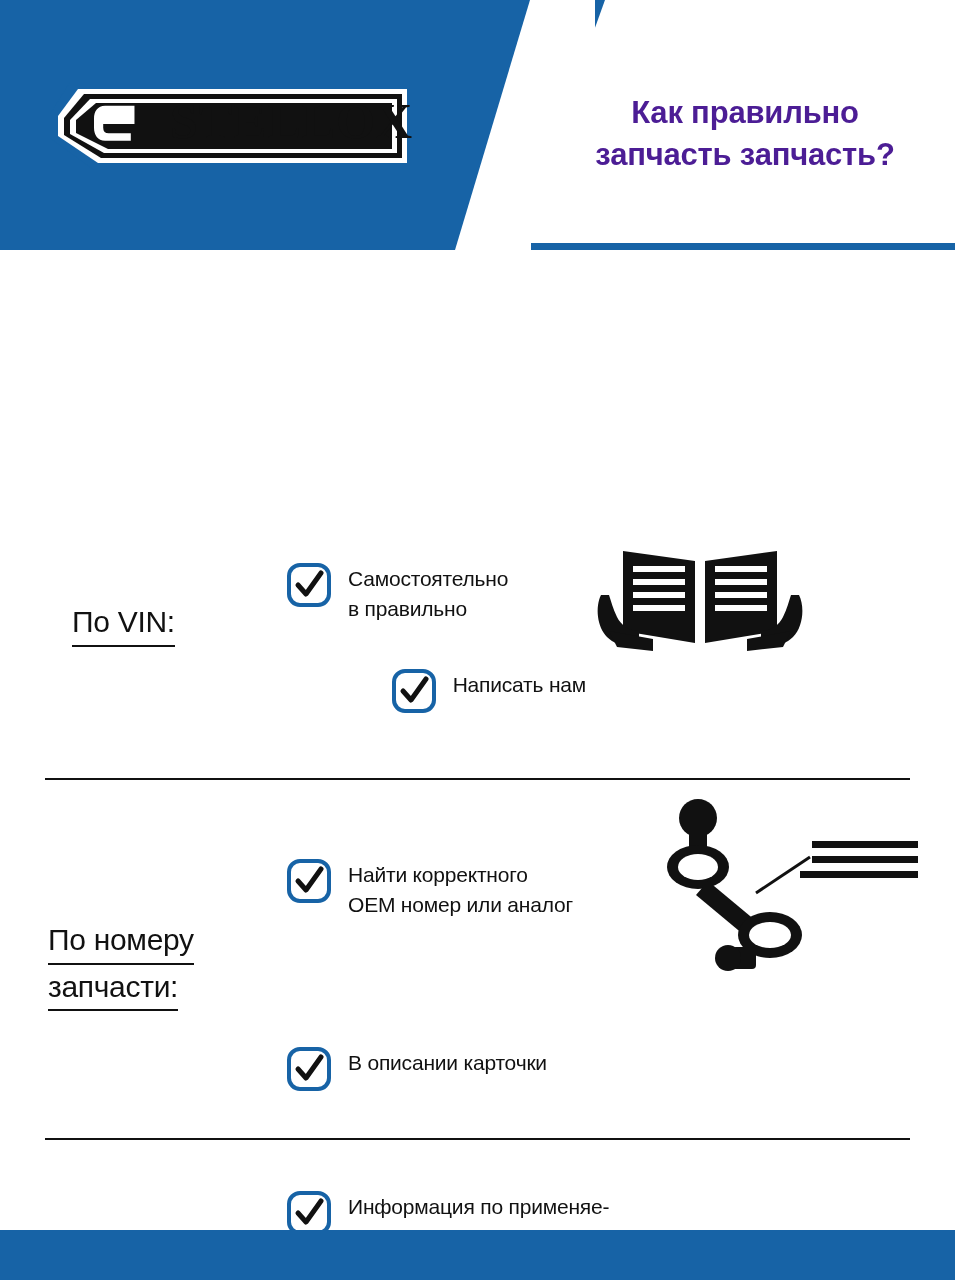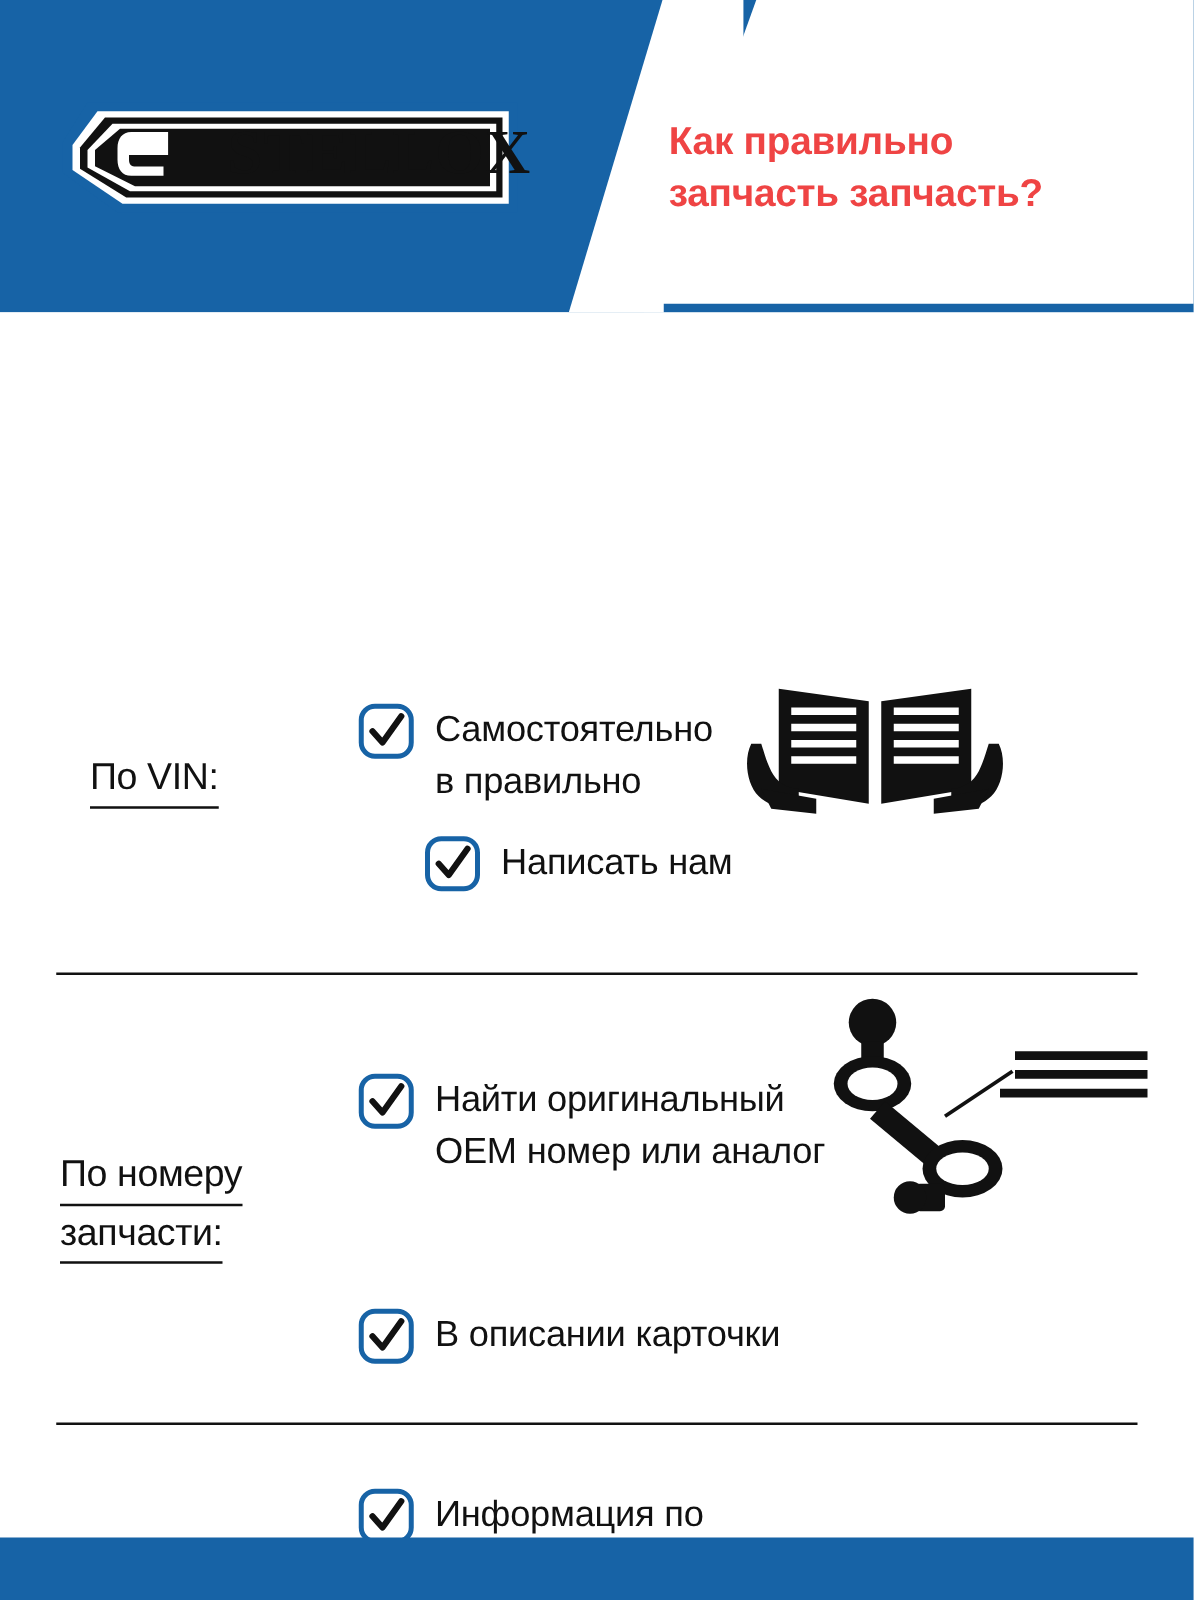--- a/index.html
+++ b/index.html
@@ -51,24 +51,25 @@
     width: 140px;
     height: 250px;
     background: #ffffff;
     clip-path: polygon(75px 0, 140px 0, 140px 250px, 0 250px);
   }
   .header-title {
     position: absolute;
     right: 0;
     top: 92px;
     width: 420px;
+    text-align: center;
     font-size: 31px;
     font-weight: bold;
     line-height: 1.35;
-    color: #ef4444;
+    color: #4c1d95;
     letter-spacing: -0.2px;
   }
   .header-underline {
     position: absolute;
     right: 0;
     top: 243px;
     width: 424px;
     height: 7px;
     background: #1763a6;
   }
@@ -81,21 +82,21 @@
     width: 380px;
     height: 108px;
   }
   .logo-outer {
     position: absolute;
     left: 0; top: 0;
     width: 380px; height: 108px;
   }
   .logo-text {
     position: absolute;
-    left: 140px;
+    left: 128px;
     top: 24px;
     font-family: "Liberation Serif", serif;
     font-weight: bold;
     font-size: 50px;
     letter-spacing: 1px;
     color: #111111;
     line-height: 1;
   }
 
   
@@ -136,21 +137,21 @@
     align-items: flex-start;
   }
   .check-box {
     flex: 0 0 auto;
     width: 46px;
     height: 46px;
     margin-right: 16px;
     position: relative;
   }
   .bullet-text {
-    font-size: 29px;
+    font-size: 21px;
     line-height: 1.42;
     color: #111111;
     letter-spacing: -0.2px;
     padding-top: 2px;
   }
 
   .art {
     position: absolute;
   }
 
@@ -263,21 +264,21 @@
     </div>
 
     <div class="bullet" style="left:286px; top:608px; width:380px;">
       <div class="check-box">
         <svg viewBox="0 0 46 46" width="46" height="46" xmlns="http://www.w3.org/2000/svg">
           <rect x="3" y="3" width="40" height="40" rx="11" ry="11" fill="none" stroke="#1763a6" stroke-width="4"></rect>
           <path d="M12 23 L20 32 L35 11" fill="none" stroke="#111111" stroke-width="5" stroke-linecap="round" stroke-linejoin="round"></path>
         </svg>
       </div>
       <div class="bullet-text">
-        <div>Найти оригинальный</div>
+        <div>Найти корректного</div>
         <div>OEM номер или аналог</div>
       </div>
     </div>
 
     <div class="bullet" style="left:286px; top:748px; width:380px;margin-top:48px;">
       <div class="check-box">
         <svg viewBox="0 0 46 46" width="46" height="46" xmlns="http://www.w3.org/2000/svg">
           <rect x="3" y="3" width="40" height="40" rx="11" ry="11" fill="none" stroke="#1763a6" stroke-width="4"></rect>
           <path d="M12 23 L20 32 L35 11" fill="none" stroke="#111111" stroke-width="5" stroke-linecap="round" stroke-linejoin="round"></path>
         </svg>

